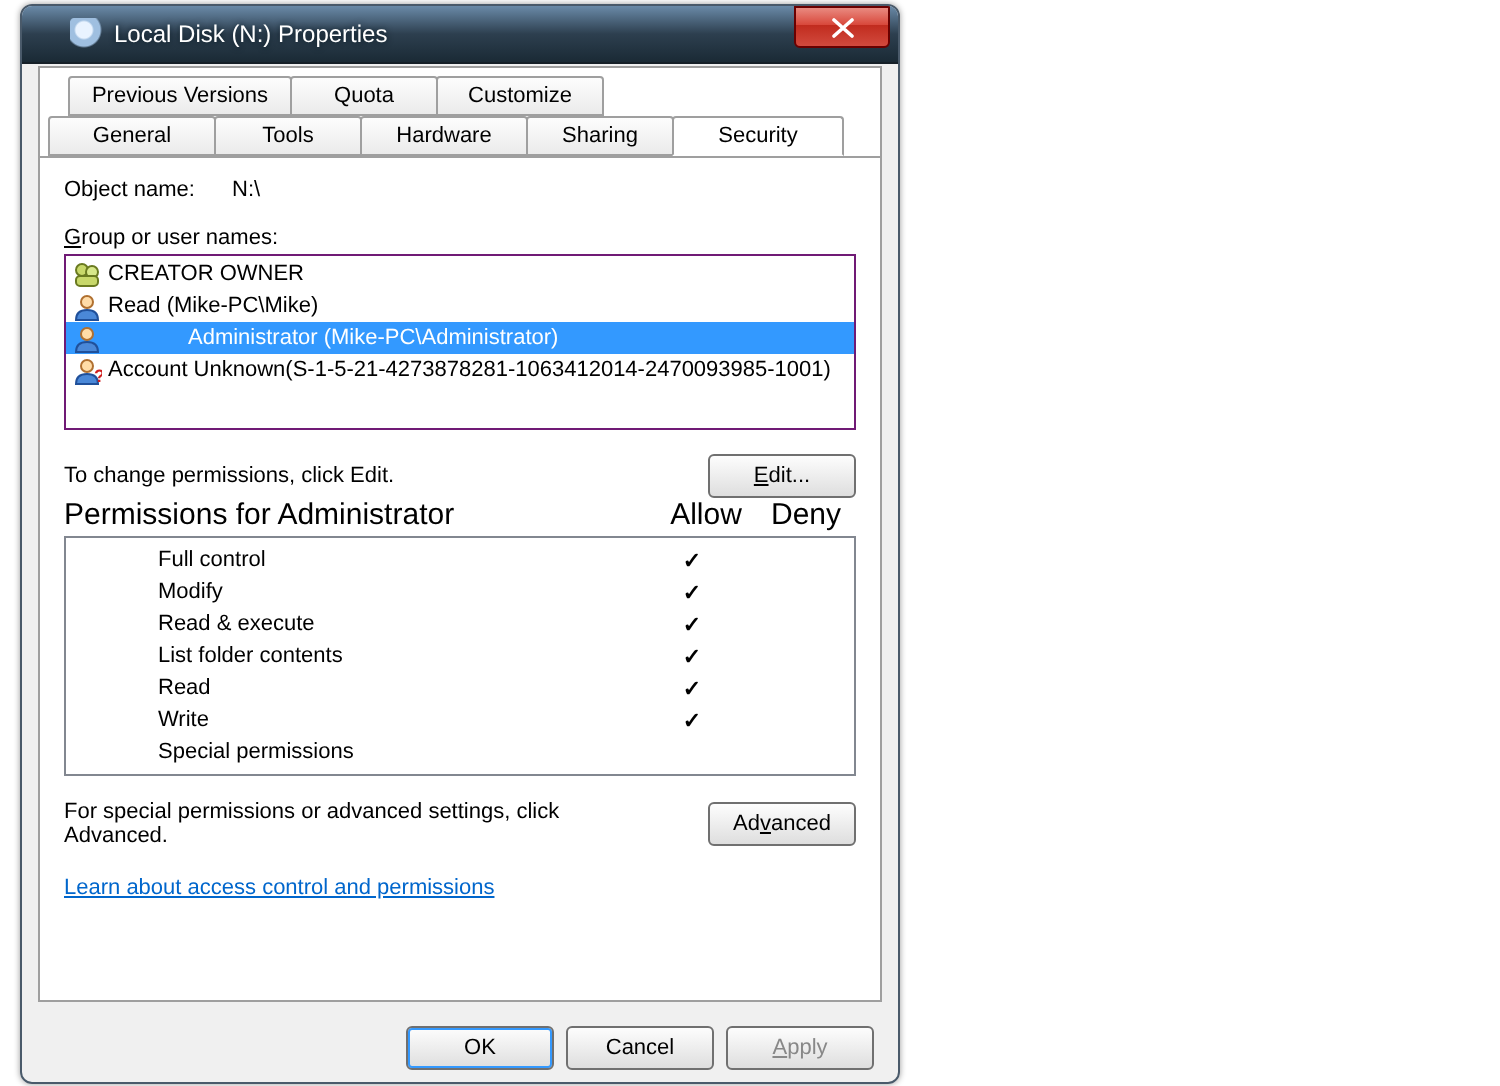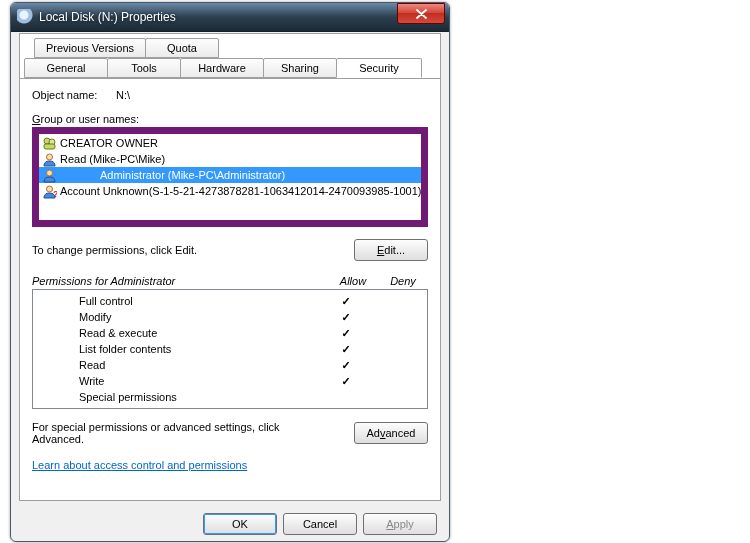--- a/index.html
+++ b/index.html
@@ -24,21 +24,21 @@
     box-shadow: 0 0 3px rgba(0,0,0,.4);
     overflow: hidden;
   }
   
   .titlebar {
     height: 28px;
     background: linear-gradient(to bottom, #6a8aa8 0, #2d3f4f 50%, #1a2a35 100%);
     display: flex;
     align-items: center;
     color: #fff;
-    padding: 0 0 0 6px;
+    padding: 0 0 0 24px;
     position: relative;
     border-bottom: 1px solid #162028;
   }
   .titlebar .app-icon {
     width: 16px;
     height: 16px;
     margin-right: 6px;
     background: radial-gradient(circle at 7px 6px, #e9f3ff 0 4px, #9fbfe0 5px 8px, transparent 9px);
     border-radius: 2px;
   }
@@ -110,21 +110,21 @@
   }
   .obj-row {
     display: flex;
     align-items: center;
     margin: 0 0 12px 0;
   }
   .obj-row .lbl { width: 84px; }
   .sect-label { margin: 0 0 2px 0; }
   .sect-label .ul { text-decoration: underline; }
   .listbox {
-    border: 7px solid #701a75;
+    border: 1px solid #701a75;
     background: #fff;
     height: 84px;
     overflow: hidden;
     padding: 1px 0;
   }
   .list-item {
     display: flex;
     align-items: center;
     height: 16px;
     padding: 0 3px;
@@ -162,23 +162,21 @@
     text-align: center;
     line-height: 18px;
     padding: 0 4px;
   }
   .btn .u { text-decoration: underline; }
   .btn:disabled { color: #888; }
 
   
   .perm-head {
     display: flex;
-    margin-top: 14px;
-    font-size: 11px;
-    font-style: italic;
+    font-size: 15px;
   }
   .perm-head .ph-name { flex: 1; }
   .perm-head .ph-col { width: 50px; text-align: center; }
   .perm-box {
     border: 1px solid #828790;
     background: #fff;
     margin-top: 2px;
     padding: 3px 0;
   }
   .perm-row {
@@ -237,20 +235,21 @@
     </div>
   </div>
 
   <div class="client">
 
     <div class="tabs">
       <div class="tabs-inner-wrap">
         <div class="tab-row" id="tab-row-1" style="margin-left: 10px;">
             <div class="tab" style="width: 98px;">Previous Versions</div>
             <div class="tab" style="width: 60px;">Quota</div>
+            <div class="tab" style="width: 70px;">Customize</div>
           </div>
         <div class="tab-row" id="tab-row-2">
             <div class="tab" style="width: 70px;">General</div>
             <div class="tab" style="width: 60px;">Tools</div>
             <div class="tab" style="width: 70px;">Hardware</div>
             <div class="tab" style="width: 60px;">Sharing</div>
             <div class="tab active" style="width: 72px;">Security</div>
           </div>
       </div>
     </div>

